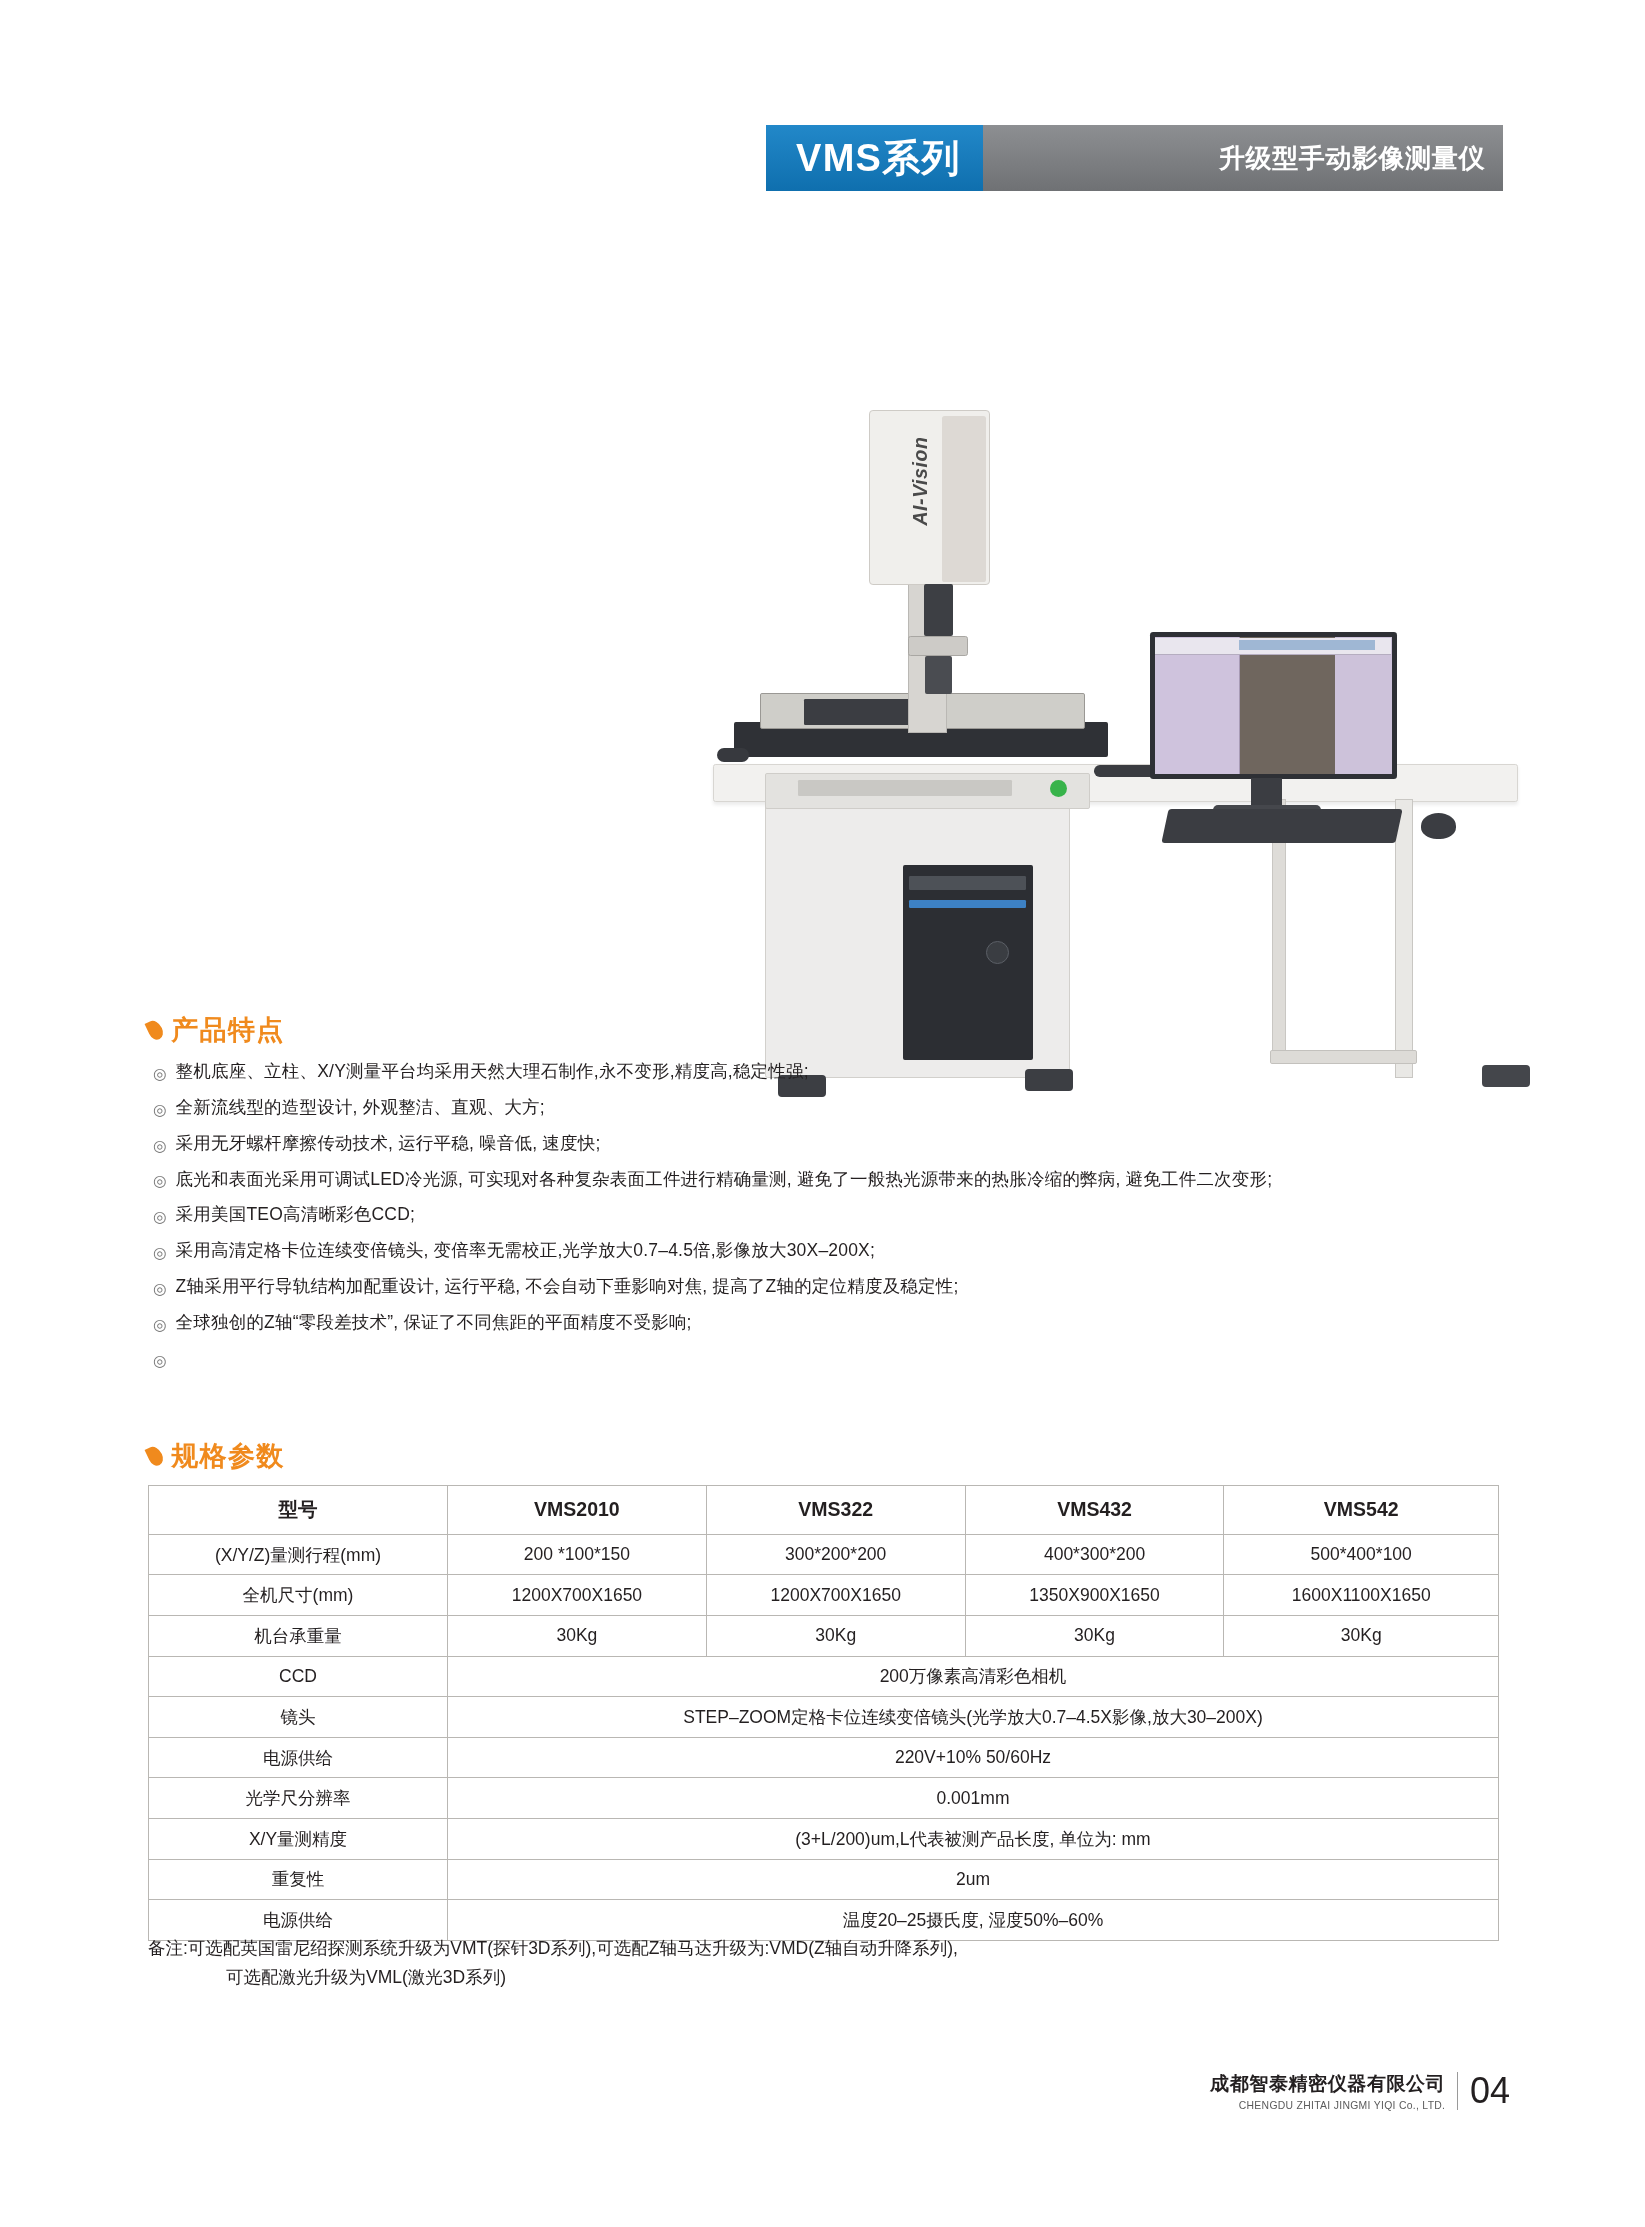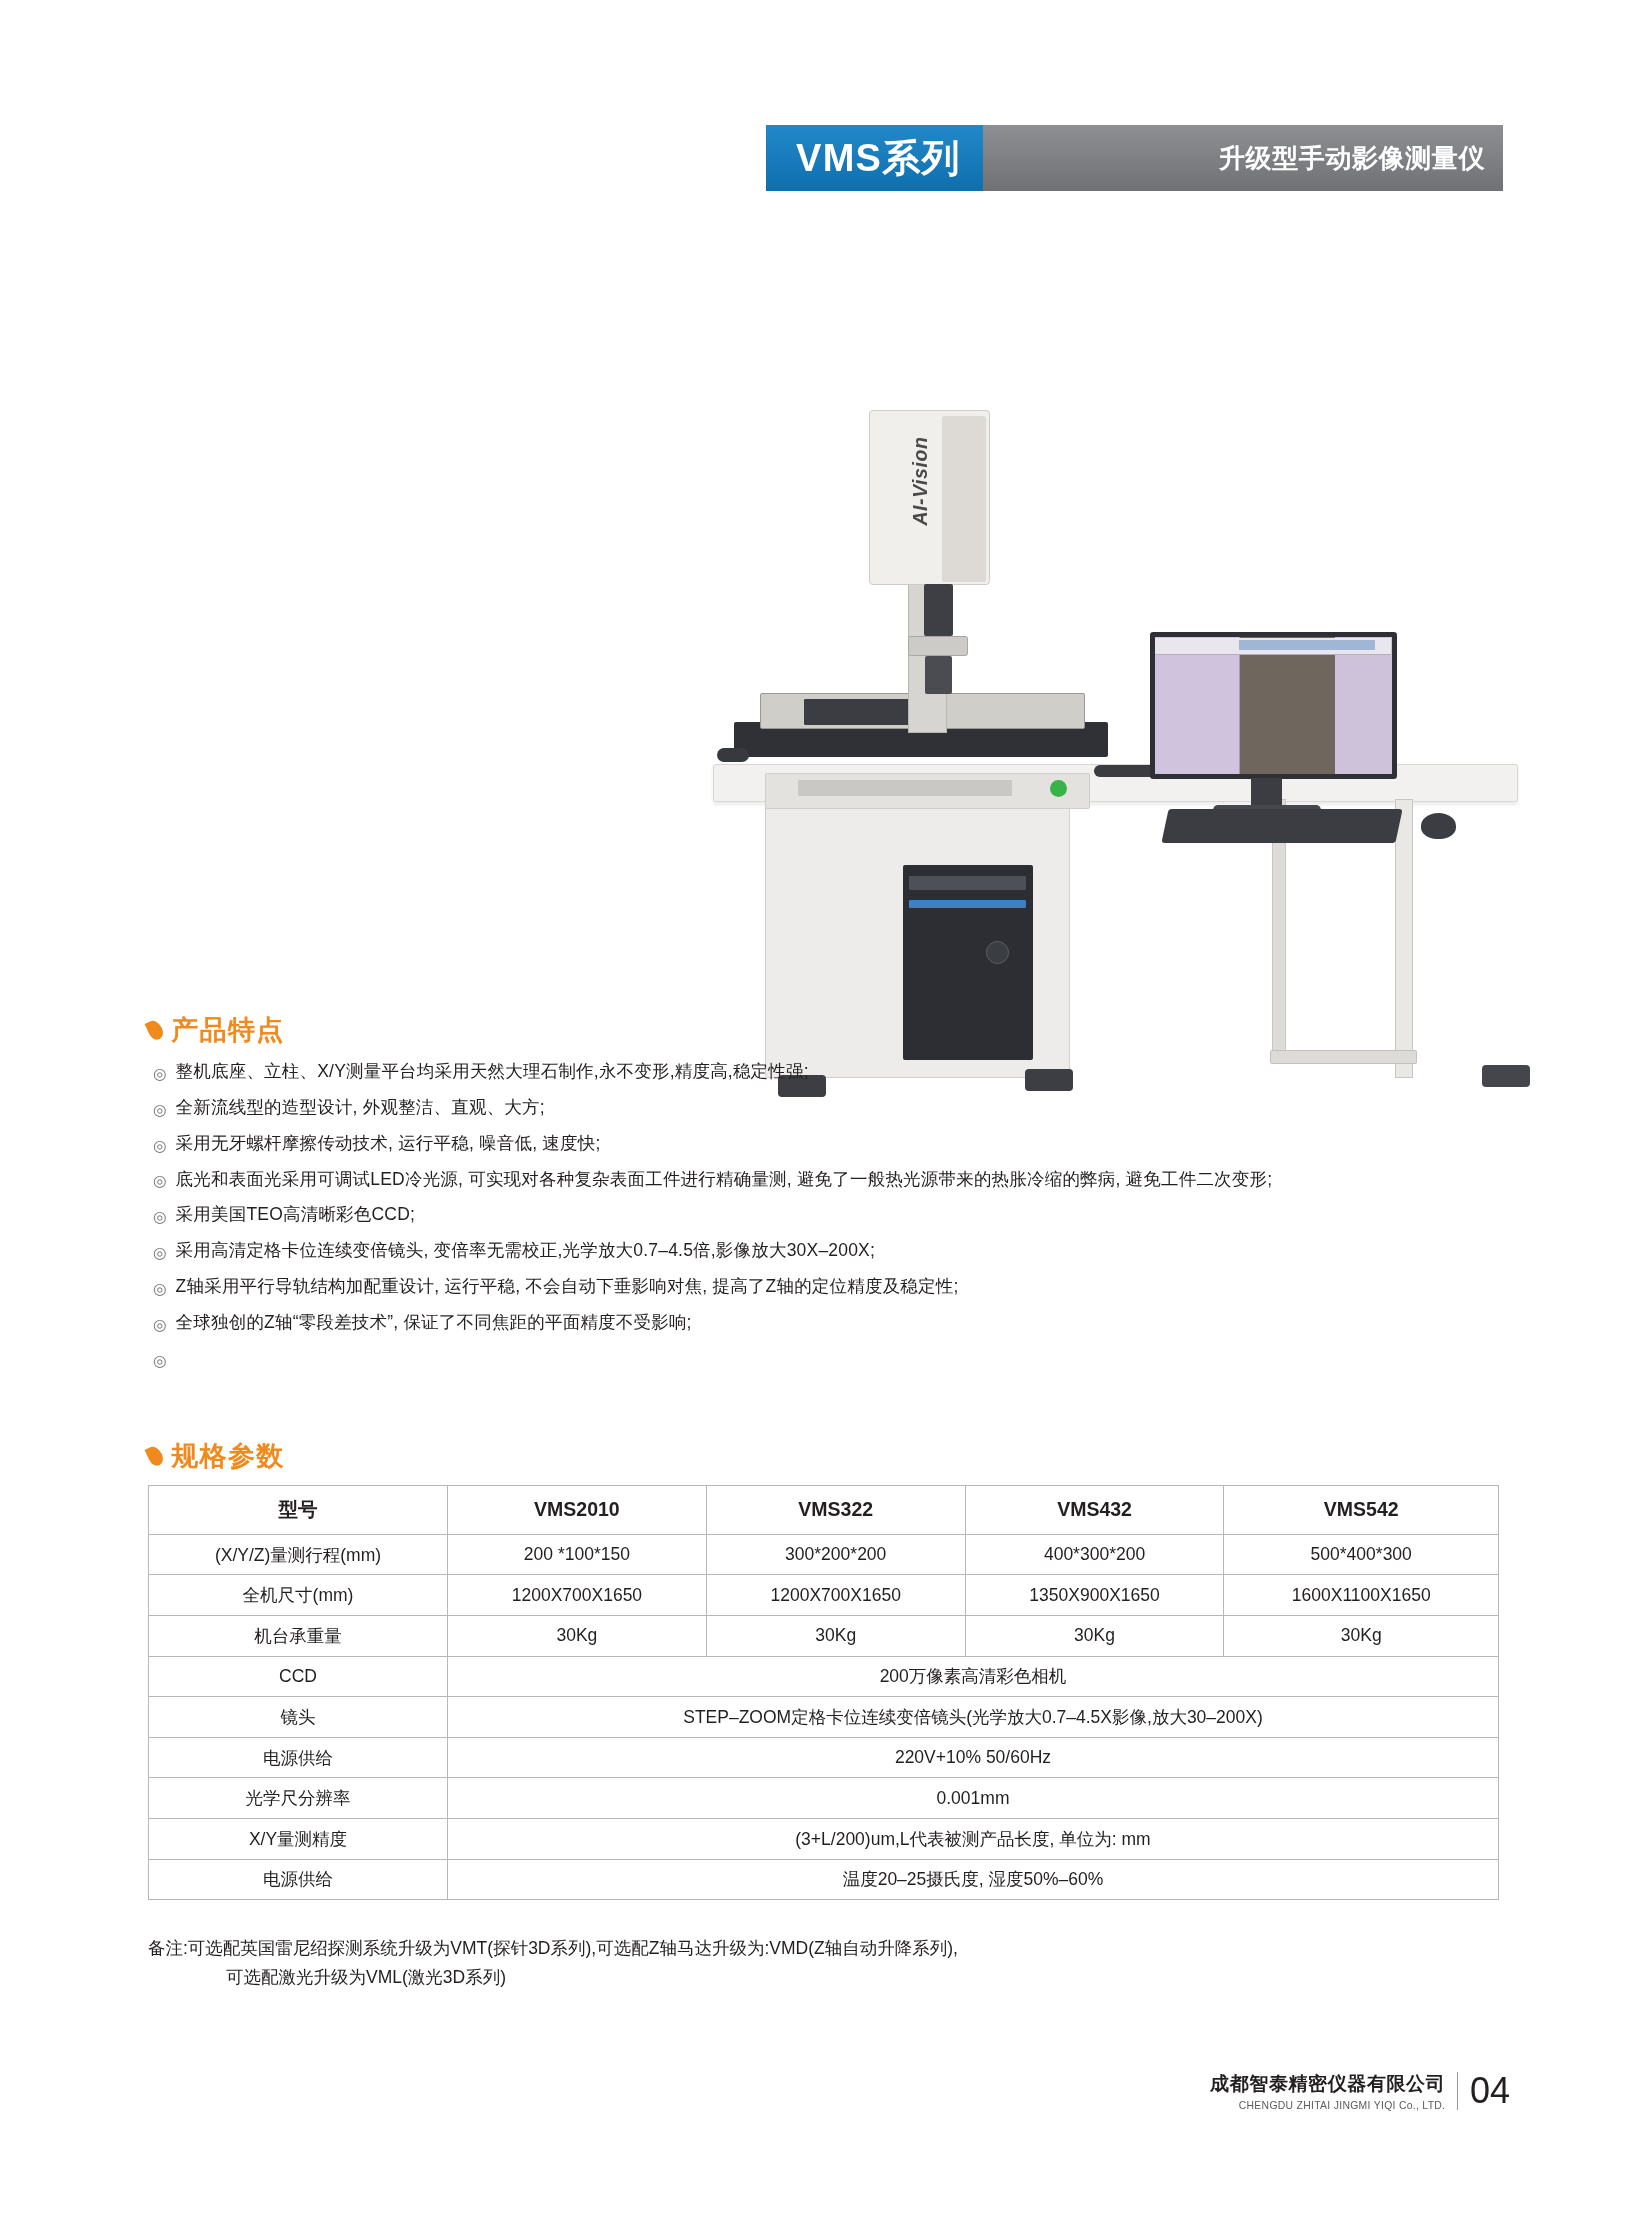--- a/index.html
+++ b/index.html
@@ -547,21 +547,21 @@
       <td>VMS322</td>
       <td>VMS432</td>
       <td>VMS542</td>
     </tr>
 
     <tr>
       <td class="label-col">(X/Y/Z)量测行程(mm)</td>
       <td>200 *100*150</td>
       <td>300*200*200</td>
       <td>400*300*200</td>
-      <td>500*400*300</td>
+      <td>500*400*100</td>
     </tr>
 
     <tr>
       <td class="label-col">全机尺寸(mm)</td>
       <td>1200X700X1650</td>
       <td>1200X700X1650</td>
       <td>1350X900X1650</td>
       <td>1600X1100X1650</td>
     </tr>
 
@@ -591,20 +591,24 @@
     <tr>
       <td class="label-col">光学尺分辨率</td>
       <td colspan="4">0.001mm</td>
     </tr>
 
     <tr>
       <td class="label-col">X/Y量测精度</td>
       <td colspan="4">(3+L/200)um,L代表被测产品长度, 单位为: mm</td>
     </tr>
 
+    <tr>
+      <td class="label-col">重复性</td>
+      <td colspan="4">2um</td>
+    </tr>
 
     <tr>
       <td class="label-col">电源供给</td>
       <td colspan="4">温度20–25摄氏度, 湿度50%–60%</td>
     </tr>
   </tbody>
 </table>
 
 <div class="note">
   <span>备注:可选配英国雷尼绍探测系统升级为VMT(探针3D系列),可选配Z轴马达升级为:VMD(Z轴自动升降系列),</span>

